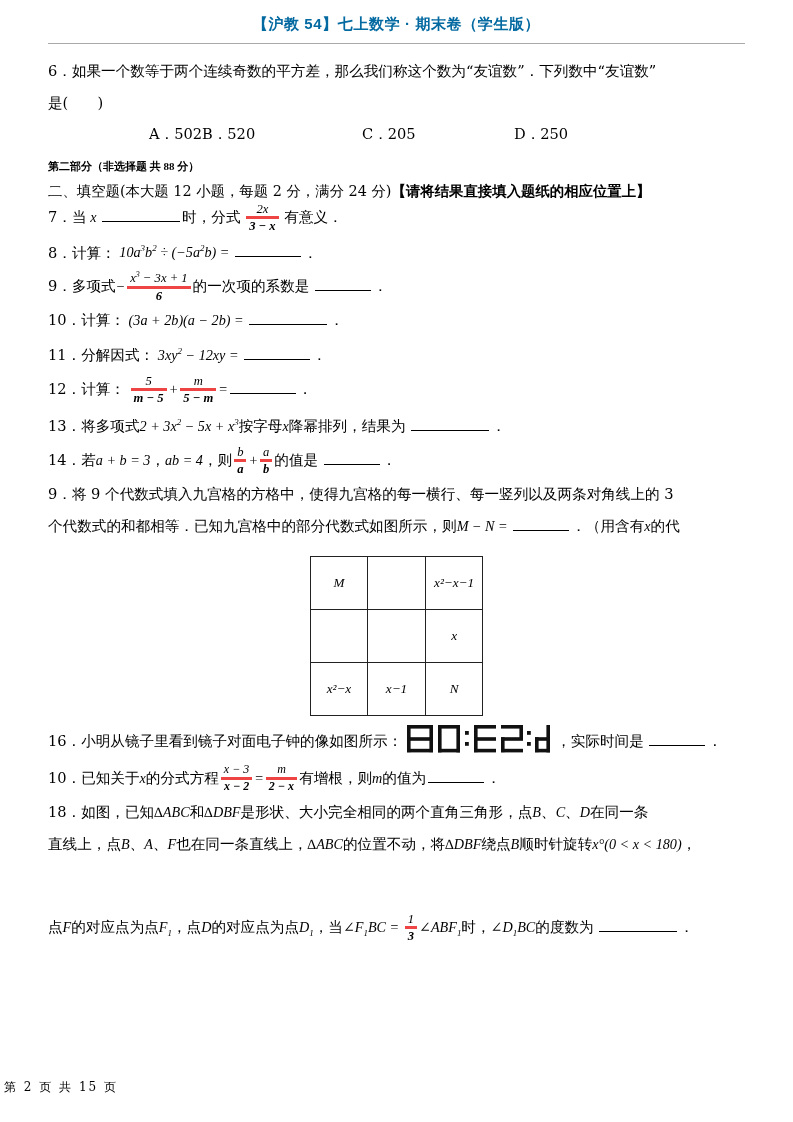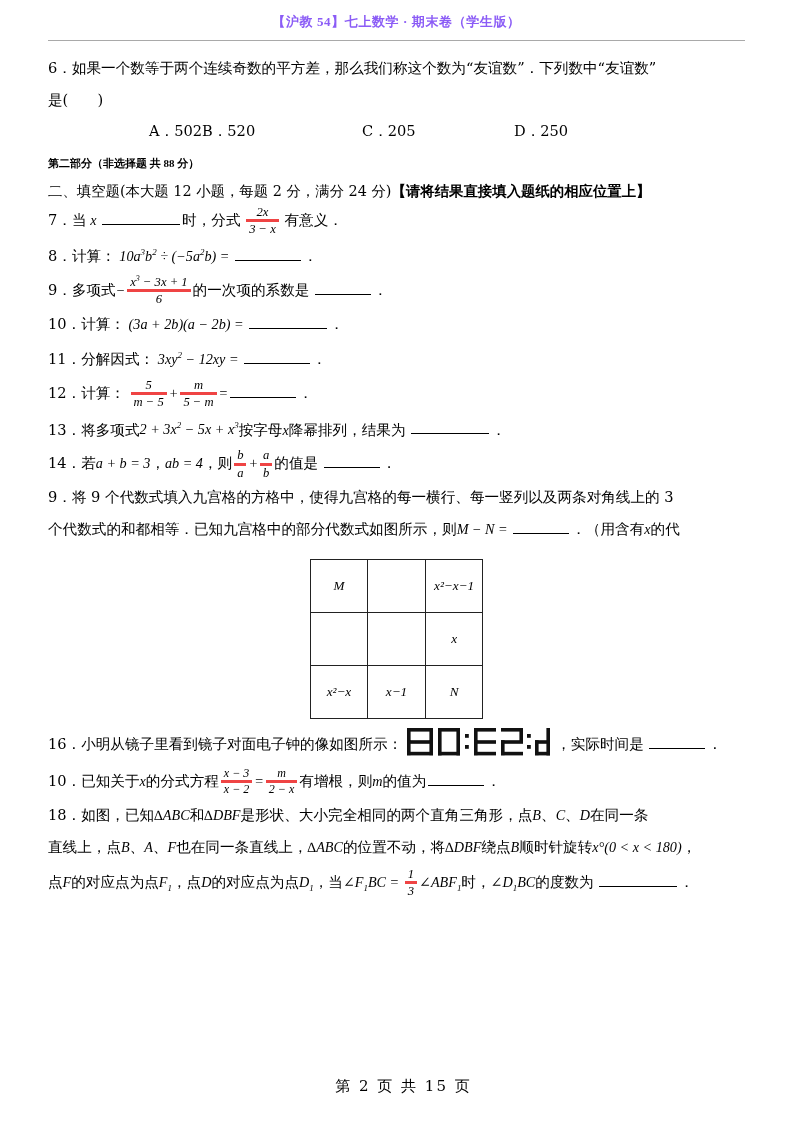--- a/index.html
+++ b/index.html
@@ -22,24 +22,24 @@
     box-sizing: border-box;
     padding: 0 48px;
   }
 
   
   .header {
     text-align: center;
     padding-top: 14px;
   }
   .header-title {
-    font-family: Liberation Serif, serif;
+    font-family: Liberation Sans, sans-serif;
     font-weight: bold;
-    font-size: 13px;
-    color: #8b5cf6;
+    font-size: 15px;
+    color: #0369a1;
     letter-spacing: 0.6px;
     line-height: 1.3;
   }
   .header-rule {
     border-top: 1.6px solid #a9a9a9;
     margin-top: 9px;
     margin-bottom: 11px;
   }
 
   
@@ -53,21 +53,21 @@
   .section-title {
     font-family: Liberation Serif, serif;
     font-weight: bold;
     font-size: 11px;
     text-align: left;
     line-height: 30px;
     margin: 2px 0 1px 0;
   }
   .instr {
     font-size: 14.4px;
-    line-height: 24px;
+    line-height: 18px;
   }
   .instr b { font-weight: bold; }
 
   
   .options {
     display: flex;
     font-size: 14.6px;
     line-height: 30px;
     padding-left: 12px;
   }
@@ -103,20 +103,21 @@
   .frac .nu {
     display: block;
     font-size: 12.6px;
     padding: 0 3px;
     border-bottom: 3px solid #ef4444;
   }
   .frac .de {
     display: block;
     font-size: 12.6px;
     padding: 0 3px;
+    font-weight: bold;
   }
   .frac.small .nu, .frac.small .de { font-size: 12px; }
 
   .blank {
     display: inline-block;
     border-bottom: 1px solid #000;
     vertical-align: baseline;
     height: 14px;
     margin: 0 2px;
   }
@@ -154,26 +155,25 @@
     vertical-align: middle;
     position: relative;
     top: -3px;
     margin: 0 3px;
   }
   .clock svg { display: block; }
 
   
   .footer {
     position: absolute;
-    left: 14px;
+    left: 4px;
     right: 0;
     bottom: 26px;
-    text-align: center;
     font-family: "DejaVu Serif", "Liberation Serif", serif;
-    font-size: 15px;
+    font-size: 12px;
     letter-spacing: 2px;
   }
 </style>
 </head>
 <body>
 
 <div class="page">
 
   <div class="header">
     <div class="header-title">【沪教 54】七上数学 · 期末卷（学生版）</div>
@@ -345,21 +345,21 @@
       <span class="de">2 − x</span>
     </span><span class="cn">有增根，则</span><span class="math">m</span><span class="cn">的值为</span><span class="blank b-sm"></span><span class="cn">．</span>
   </div>
 
   <div class="q">
     <span class="cn">18．</span><span class="cn">如图，已知</span><span class="math">∆ABC</span><span class="cn">和</span><span class="math">∆DBF</span><span class="cn">是形状、大小完全相同的两个直角三角形，点</span><span class="math">B</span><span class="cn">、</span><span class="math">C</span><span class="cn">、</span><span class="math">D</span><span class="cn">在同一条</span>
   </div>
   <div class="q">
     <span class="cn">直线上，点</span><span class="math">B</span><span class="cn">、</span><span class="math">A</span><span class="cn">、</span><span class="math">F</span><span class="cn">也在同一条直线上，</span><span class="math">∆ABC</span><span class="cn">的位置不动，将</span><span class="math">∆DBF</span><span class="cn">绕点</span><span class="math">B</span><span class="cn">顺时针旋转</span><span class="math">x°(0 &lt; x &lt; 180)</span><span class="cn">，</span>
   </div>
-  <div class="q" style="line-height:38px;">
+  <div class="q" style="line-height:38px;margin-top:48px;">
     <span class="cn">点</span><span class="math">F</span><span class="cn">的对应点为点</span><span class="math"><span>F</span><sub>1</sub></span><span class="cn">，点</span><span class="math">D</span><span class="cn">的对应点为点</span><span class="math"><span>D</span><sub>1</sub></span><span class="cn">，当</span><span class="math"><span>∠F</span><sub>1</sub><span>BC = </span></span><span class="frac">
       <span class="nu">1</span>
       <span class="de">3</span>
     </span><span class="math"><span>∠ABF</span><sub>1</sub></span><span class="cn">时，</span><span class="math"><span>∠D</span><sub>1</sub><span>BC</span></span><span class="cn">的度数为</span>
     <span class="blank b-lg"></span><span class="cn">．</span>
   </div>
 
   <div class="footer">
     <span>第 2 页 共 15 页</span>
   </div>

